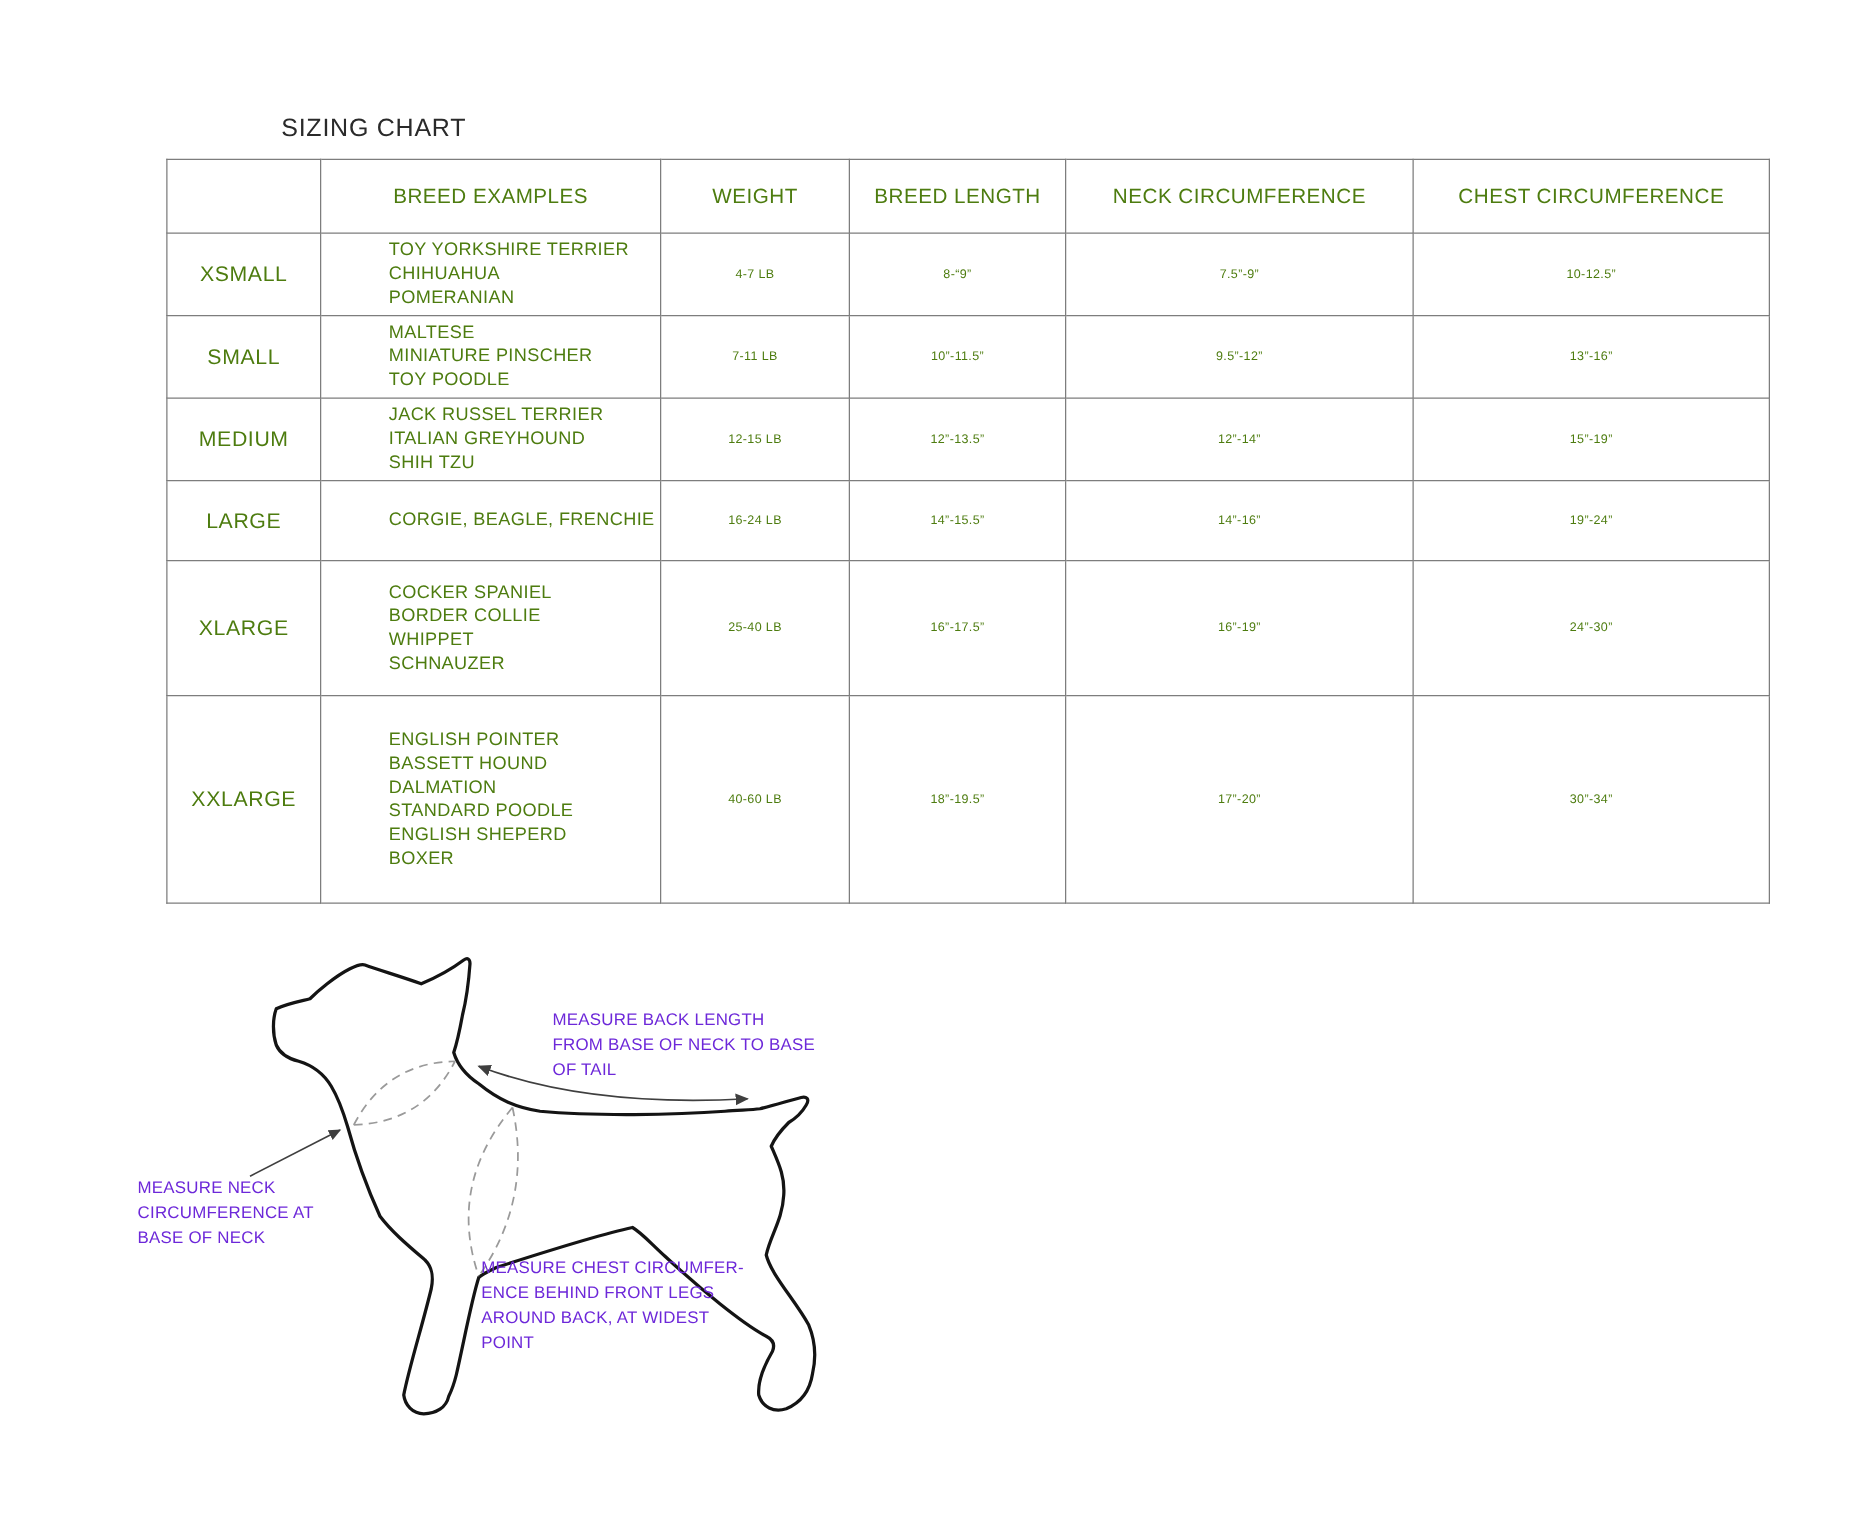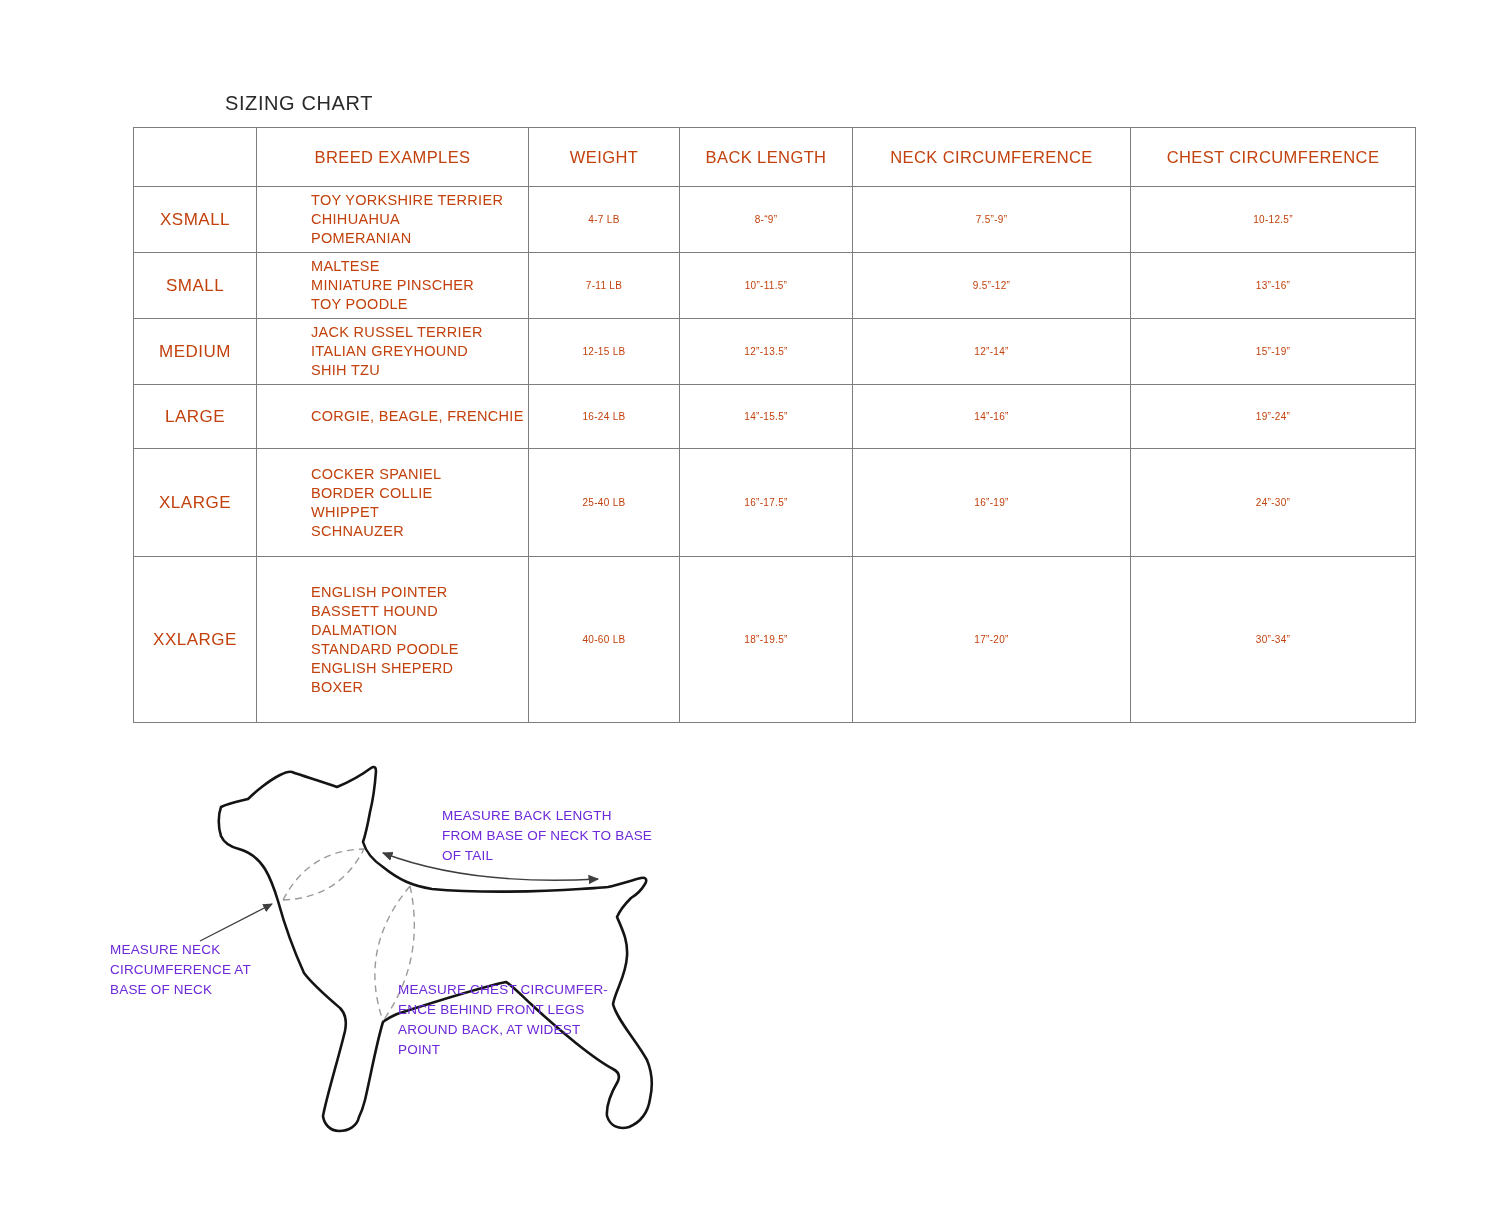--- a/index.html
+++ b/index.html
@@ -22,21 +22,21 @@
     position: absolute;
     left: 133px; top: 127px;
     border-collapse: collapse;
     table-layout: fixed;
     width: 1282px;
   }
   table.size-chart td, table.size-chart th {
     border: 1px solid #7d7d7d;
     vertical-align: middle;
     font-weight: normal;
-    color: #c2410c;
+    color: #4d7c0f;
   }
   th.hdr {
     font-size: 16.5px;
     letter-spacing: 0.4px;
     text-align: center;
     height: 59px;
   }
   td.size-cell {
     font-size: 17px;
     letter-spacing: 0.5px;
@@ -89,21 +89,21 @@
       <col style="width:151px">
     <col style="width:173px">
       <col style="width:278px">
       <col style="width:285px">
   </colgroup>
   <tbody>
       <tr style="height:59px">
     <th class="hdr"></th>
     <th class="hdr">BREED EXAMPLES</th>
     <th class="hdr">WEIGHT</th>
-    <th class="hdr">BACK LENGTH</th>
+    <th class="hdr">BREED LENGTH</th>
     <th class="hdr">NECK CIRCUMFERENCE</th>
     <th class="hdr">CHEST CIRCUMFERENCE</th>
   </tr>
   <tr style="height:66px">
     <td class="size-cell">XSMALL</td>
     <td class="breed-cell">TOY YORKSHIRE TERRIER
 CHIHUAHUA
 POMERANIAN</td>
     <td class="num-cell">4-7 LB</td>
     <td class="num-cell">8-“9”</td>
@@ -222,19 +222,19 @@
 
   <path d="M 200 941 L 272 904" fill="none" stroke="#3f3f3f" stroke-width="1.3" marker-end="url(#ah)"></path>
 </svg>
 
 <div class="diagram-label" style="left:442px; top:806px;">MEASURE BACK LENGTH
 FROM BASE OF NECK TO BASE
 OF TAIL</div>
 <div class="diagram-label" style="left:110px; top:940px;">MEASURE NECK
 CIRCUMFERENCE AT
 BASE OF NECK</div>
-<div class="diagram-label" style="left:385px; top:980px;margin-left:13px;">MEASURE CHEST CIRCUMFER-
+<div class="diagram-label" style="left:385px; top:1004px;">MEASURE CHEST CIRCUMFER-
 ENCE BEHIND FRONT LEGS
 AROUND BACK, AT WIDEST
 POINT</div>
 
 <div class="notes">
 </div>
 
 </body></html>

